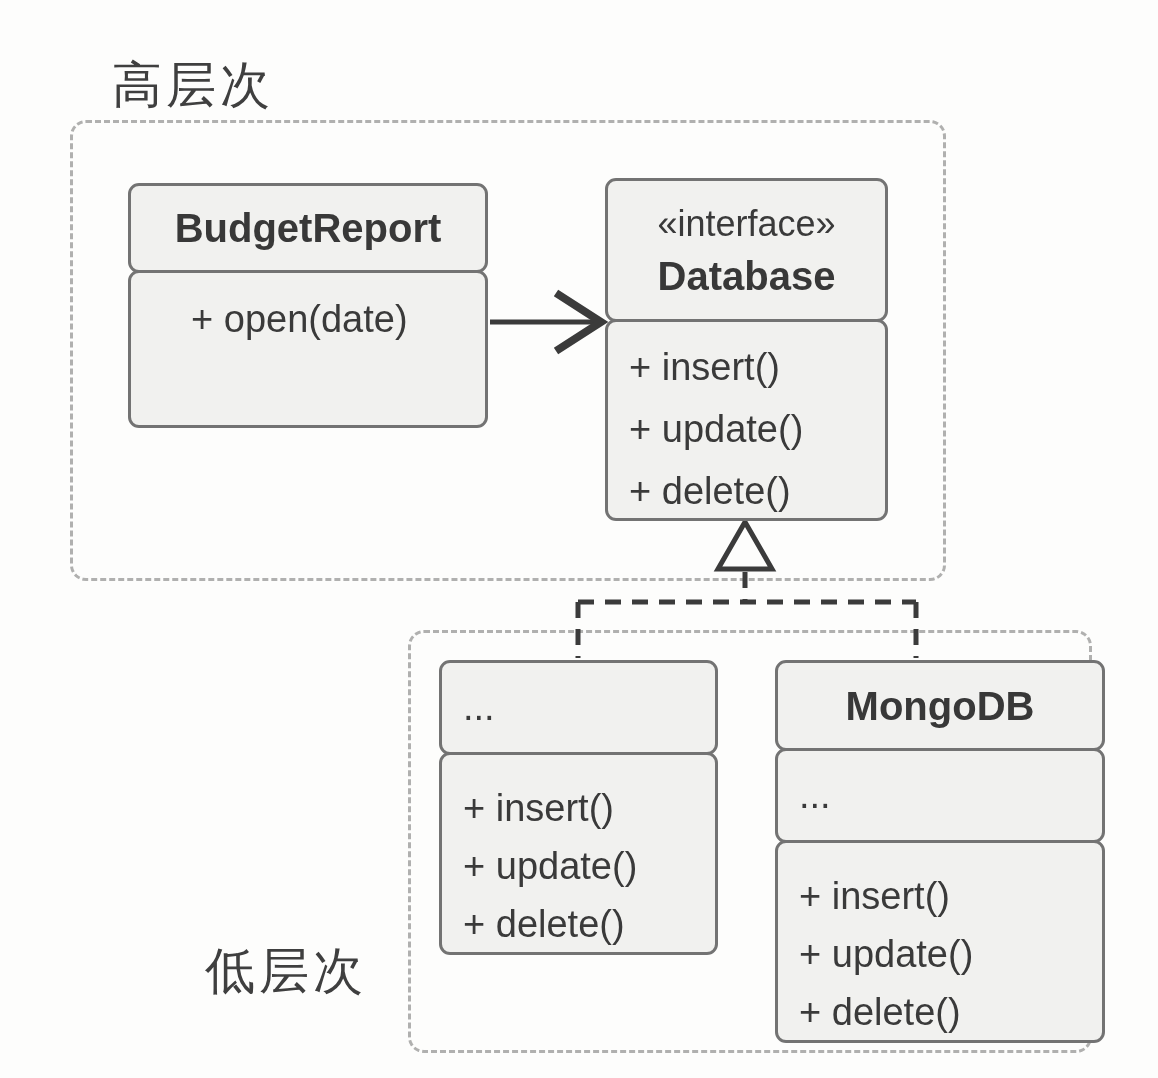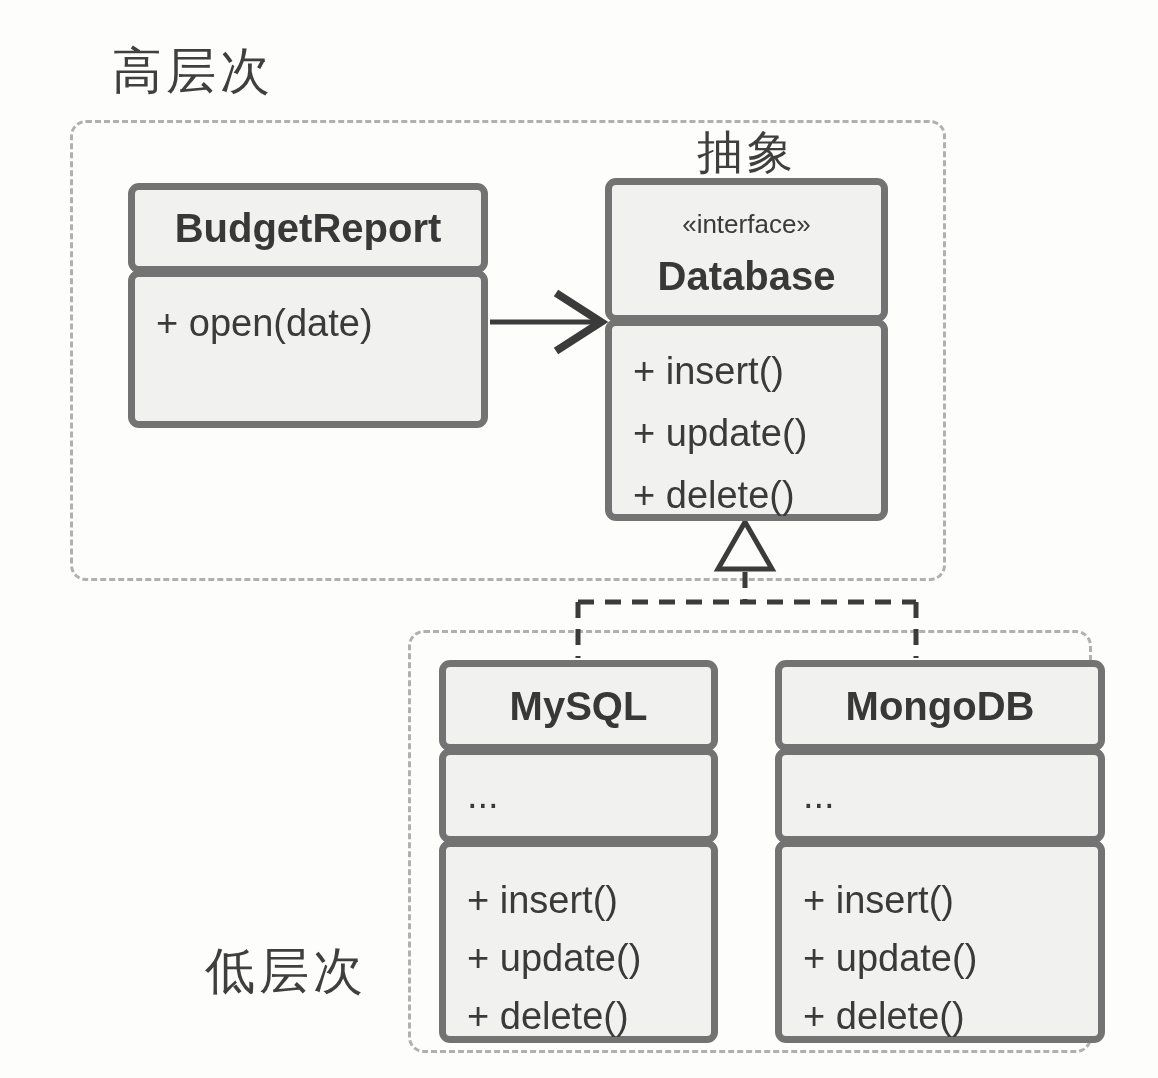--- a/index.html
+++ b/index.html
@@ -23,54 +23,54 @@
   #zone-low{left:408px;top:630px;width:678px;height:417px;}
 
   
   .zone-label{
     position:absolute;
     font-size:50px;
     color:#3f3f3f;
     letter-spacing:4px;
     white-space:nowrap;
   }
-  #lbl-high{left:112px;top:38px;}
+  #lbl-high{left:112px;top:52px;}
   #lbl-abs{left:697px;top:122px;font-size:46px;}
   #lbl-low{left:205px;top:938px;}
 
   
   .uml-class{position:absolute;z-index:3;}
   .compartment{
     box-sizing:border-box;
     background:#f1f1ef;
-    border:7px solid #737373;
+    border:3px solid #737373;
     border-radius:11px;
     position:relative;
   }
   .compartment + .compartment{margin-top:-3px;}
   .compartment.title{
     display:flex;flex-direction:column;
     align-items:center;justify-content:center;
     text-align:center;
   }
   .cls-name{font-weight:bold;font-size:40px;color:#383838;}
-  .stereotype{font-size:26px;color:#3a3a3a;line-height:52px;}
+  .stereotype{font-size:36px;color:#3a3a3a;line-height:52px;}
   .compartment.title .cls-name{line-height:52px;}
   .member{
     font-size:38px;color:#3a3a3a;
     padding-left:21px;
     white-space:nowrap;
   }
   .compartment.fields{display:flex;align-items:center;}
 
   
   #cls-budget{left:128px;top:183px;width:360px;}
   #cls-budget .title{height:90px;}
   #cls-budget .fields{height:98px;}
-  #cls-budget .methods{height:158px;padding-top:18px;}
+  #cls-budget .methods{height:158px;padding-top:18px;padding-left:39px;}
   #cls-budget .methods .member{line-height:57px;}
 
   
   #cls-database{left:605px;top:178px;width:283px;}
   #cls-database .title{height:144px;}
   #cls-database .methods{height:202px;padding-top:14px;}
   #cls-database .methods .member{line-height:62px;}
 
   
   #cls-mysql{left:439px;top:660px;width:279px;}
@@ -88,21 +88,20 @@
 </style>
 </head>
 <body>
 
 <div class="canvas">
 
   <div class="dashed-box" id="zone-high"></div>
   <div class="dashed-box" id="zone-low"></div>
 
   <div class="zone-label" id="lbl-high">高层次</div>
-  <div class="zone-label" id="lbl-abs">抽象</div>
   <div class="zone-label" id="lbl-low">低层次</div>
 
   <svg class="connectors" width="1158" height="1078" viewBox="0 0 1158 1078">
 
     <line x1="490" y1="322" x2="597" y2="322" stroke="#3b3b3b" stroke-width="5"></line>
     <path d="M 556 293 L 601 322 L 556 351" fill="none" stroke="#3b3b3b" stroke-width="8" stroke-linejoin="miter"></path>
 
     <polygon points="745,522 718,569 772,569" fill="#fdfdfc" stroke="#3b3b3b" stroke-width="5" stroke-linejoin="miter"></polygon>
 
     <path d="M 745 572 L 745 602 M 578 602 L 916 602 M 578 602 L 578 658 M 916 602 L 916 658" fill="none" stroke="#3b3b3b" stroke-width="5" stroke-dasharray="16 11"></path>
@@ -123,23 +122,20 @@
       <span class="cls-name">Database</span>
     </div>
     <div class="compartment methods">
       <div class="member">+ insert()</div>
       <div class="member">+ update()</div>
       <div class="member">+ delete()</div>
     </div>
   </div>
 
   <div class="uml-class" id="cls-mysql">
-    <div class="compartment title">
-      <span class="cls-name">MySQL</span>
-    </div>
     <div class="compartment fields">
       <div class="member">...</div>
     </div>
     <div class="compartment methods">
       <div class="member">+ insert()</div>
       <div class="member">+ update()</div>
       <div class="member">+ delete()</div>
     </div>
   </div>
 

